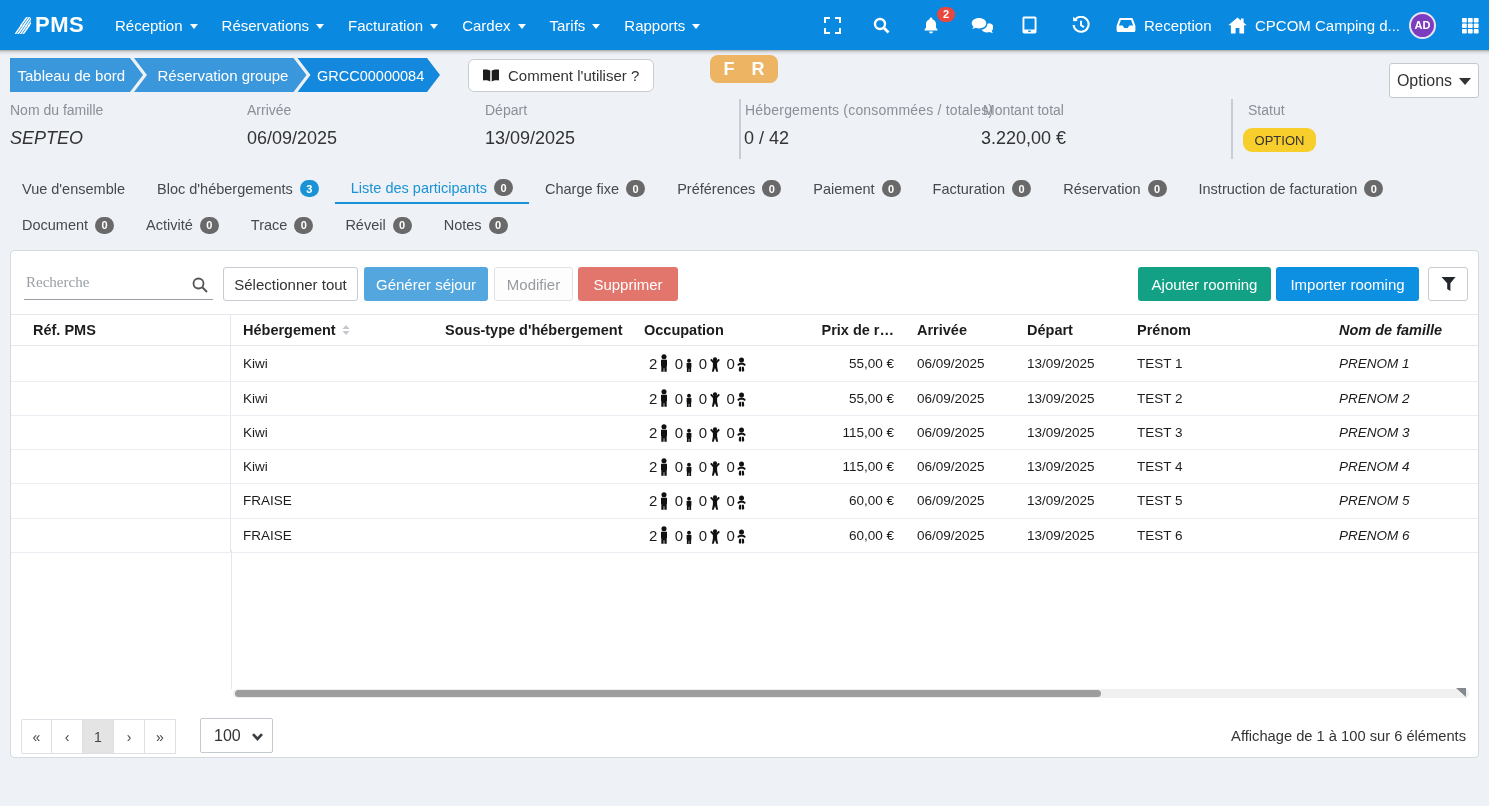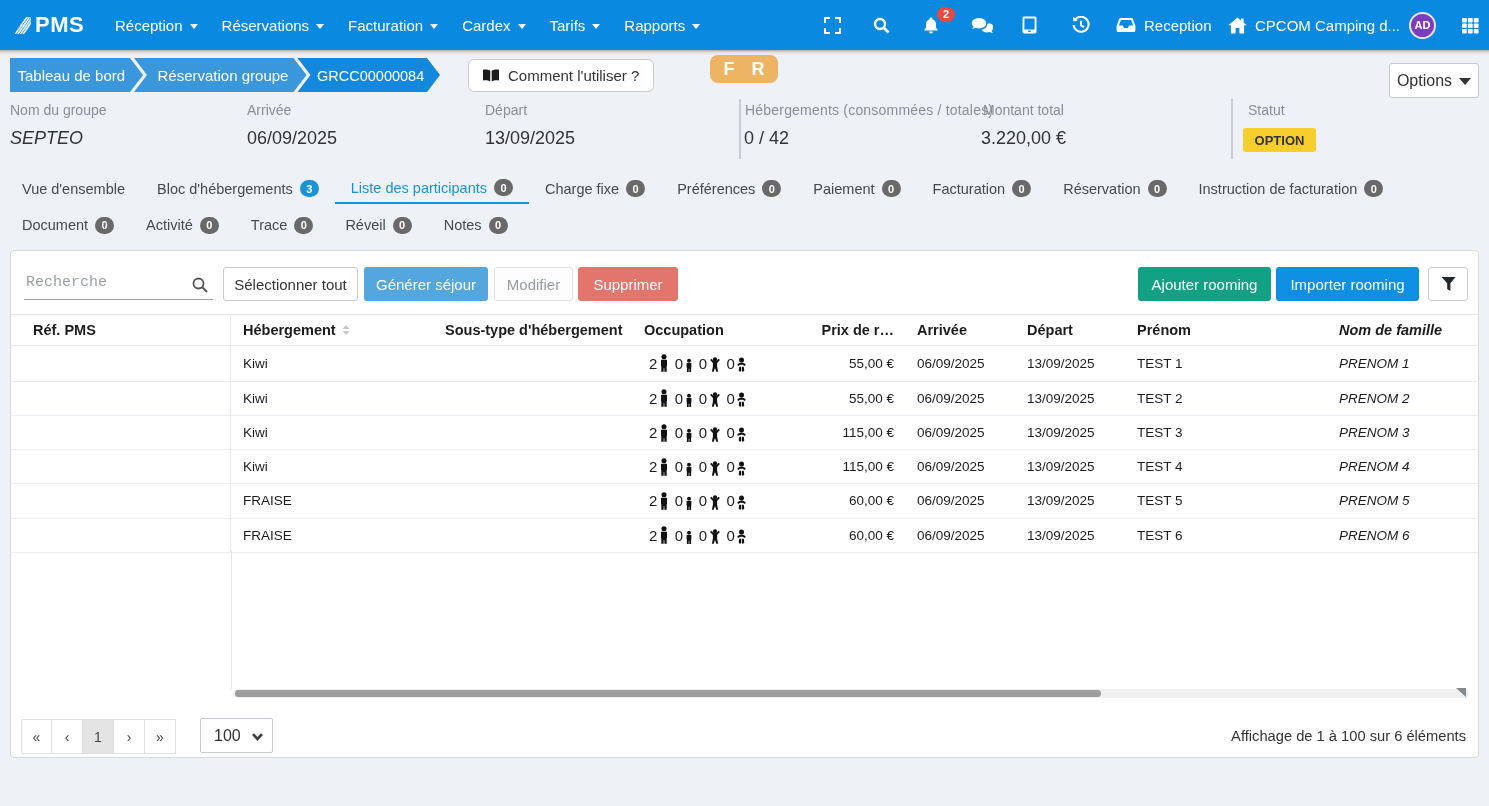--- a/index.html
+++ b/index.html
@@ -23,34 +23,34 @@
 .crumbs { position:absolute; left:10px; top:8px; }
 .howto { position:absolute; left:468px; top:9px; height:33px; white-space:nowrap; background:#fff; border:1px solid #c8ccd2; border-radius:6px; font-size:15px; color:#333; display:flex; align-items:center; padding:0 14px; }
 .howto svg { margin-right:9px; }
 .frbadge { position:absolute; left:710px; top:5px; width:68px; height:28px; background:#ecb463; border-radius:8px; color:#fff; font-weight:bold; font-size:18px; display:flex; align-items:center; justify-content:center; letter-spacing:6px; text-indent:6px; }
 .options { position:absolute; left:1389px; top:13px; width:90px; height:35px; background:#fff; border:1px solid #c4c9cf; border-radius:3px; font-size:16px; color:#333; display:flex; align-items:center; justify-content:center; }
 .options .caret2 { display:inline-block; margin-left:7px; margin-top:2px; width:0; height:0; border-left:6px solid transparent; border-right:6px solid transparent; border-top:7px solid #333; }
 
 .lbl { position:absolute; font-size:14px; color:#8a8f98; top:52px; }
 .val { position:absolute; font-size:18px; color:#333; top:78px; }
 .vline { position:absolute; top:49px; height:60px; width:2px; background:#c9ccd4; }
-.optbadge { position:absolute; left:1243px; top:78px; background:#f7ce2b; color:#333; font-weight:bold; font-size:13px; width:73px; height:24px; display:flex; align-items:center; justify-content:center; border-radius:3px; }
+.optbadge { position:absolute; left:1243px; top:78px; background:#f7ce2b; color:#333; font-weight:normal; font-size:13px; width:73px; height:24px; display:flex; align-items:center; justify-content:center; border-radius:9px; }
 
 
 .tabs { background:#eef1f6; padding-left:6px; }
 .tabrow { display:flex; }
 .tab { font-size:14.5px; color:#464a4e; padding:3px 16px 0 16px; display:flex; align-items:center; white-space:nowrap; height:34px; }
 .tabrow:last-child .tab { height:36px; padding-top:6px; }
 .tab.active { color:#1a93d6; border-bottom:2px solid #1a93d6; }
 .tbadge { background:#696969; color:#fff; border-radius:9px; font-size:11px; font-weight:bold; min-width:19px; height:17px; display:inline-flex; align-items:center; justify-content:center; margin-left:7px; padding:0 5px; }
 .tbadge.blue { background:#1a93d6; }
 
 
 .panel { position:absolute; left:10px; top:250px; width:1469px; height:508px; background:#fff; border:1px solid #d5dae1; border-radius:4px; }
-.search { position:absolute; left:13px; top:17px; width:189px; border:none; border-bottom:1px solid #9aa0a6; background:transparent; font-size:15px; color:#999; padding:6px 24px 8px 2px; font-family:Liberation Mono, monospace; outline:none; }
+.search { position:absolute; left:13px; top:17px; width:189px; border:none; border-bottom:1px solid #9aa0a6; background:transparent; font-size:15px; color:#999; padding:6px 24px 8px 2px; font-family:Liberation Serif, serif; outline:none; }
 .search::placeholder { color:#9aa0a6; }
 .searchic { position:absolute; left:181px; top:26px; }
 .btn { position:absolute; top:16px; height:34px; border-radius:3px; font-size:15px; display:flex; align-items:center; justify-content:center; border:1px solid transparent; }
 .btn.white { background:#fff; border-color:#c8ccd2; color:#333; }
 .btn.blue { background:#54a7de; color:#fff; }
 .btn.gray { background:#fdfdfd; border-color:#dfe2e6; color:#979ba0; }
 .btn.red { background:#e2756c; color:#fff; }
 .btn.green { background:#13a185; color:#fff; }
 .btn.dblue { background:#0d8fe2; color:#fff; }
 .fbtn { position:absolute; top:16px; left:1417px; width:40px; height:34px; background:#fff; border:1px solid #c8ccd2; border-radius:3px; display:flex; align-items:center; justify-content:center; }
@@ -190,21 +190,21 @@
   <div class="howto">
     <svg width="16" height="14" viewBox="0 0 16 14" fill="#1c1c1c">
       <path d="M7.3 1.6 C6 0.8 4.2 0.4 2.3 0.4 c-.6 0 -1.2 0 -1.8 .1 C.2 .6 0 .9 0 1.2 v9.6 c0 .4 .4 .7 .8 .6 .5 -.1 1 -.1 1.5 -.1 1.8 0 3.6 .5 4.9 1.3Z"></path>
       <path d="M8.7 1.6 c1.3 -.8 3.1 -1.2 5 -1.2 .6 0 1.2 0 1.8 .1 .3 .1 .5 .4 .5 .7 v9.6 c0 .4 -.4 .7 -.8 .6 -.5 -.1 -1 -.1 -1.5 -.1 -1.8 0 -3.6 .5 -5 1.3Z"></path>
     </svg>
     Comment l'utiliser ?
   </div>
   <div class="frbadge">F R</div>
   <div class="options">Options <span class="caret2"></span></div>
 
-  <div class="lbl" style="left:10px;">Nom du groupe</div>
+  <div class="lbl" style="left:10px;">Nom du famille</div>
   <div class="val" style="left:10px;font-style:italic;">SEPTEO</div>
   <div class="lbl" style="left:247px;">Arrivée</div>
   <div class="val" style="left:247px;">06/09/2025</div>
   <div class="lbl" style="left:485px;">Départ</div>
   <div class="val" style="left:485px;">13/09/2025</div>
   <div class="vline" style="left:739px;"></div>
   <div class="lbl" style="left:745px; letter-spacing:0.2px;">Hébergements (consommées / totales)</div>
   <div class="val" style="left:744px;">0 / 42</div>
   <div class="lbl" style="left:983px;">Montant total</div>
   <div class="val" style="left:981px;">3.220,00 €</div>

